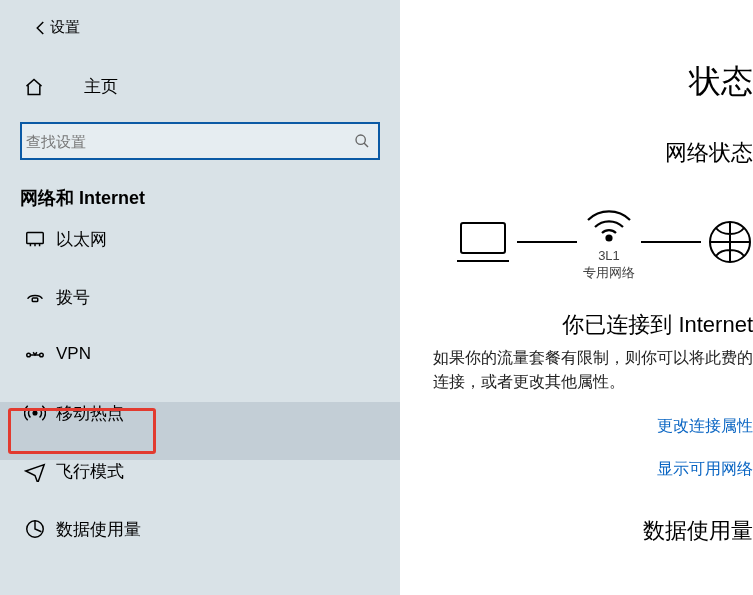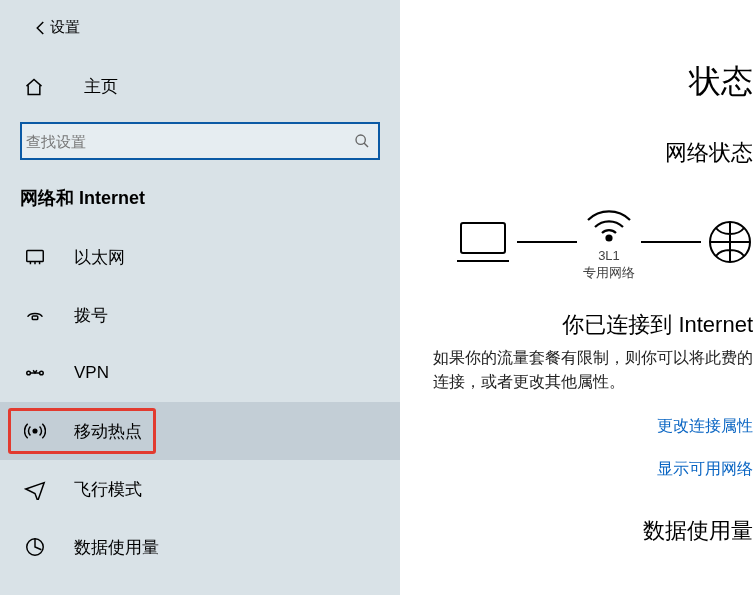--- a/index.html
+++ b/index.html
@@ -42,21 +42,21 @@
   .search-icon {
     position: absolute; right: 10px; top: 50%; transform: translateY(-50%);
     color:#555;
   }
   .section-title {
     padding: 26px 20px 8px 20px;
     font-size: 18px; font-weight: 600;
   }
   .nav-list { margin-top: 10px; }
   .nav-item {
-    display: flex; align-items: center; gap: 28px;
+    display: flex; align-items: flex-start; gap: 10px;
     padding: 0 20px 0 24px;
     height: 58px;
     font-size: 17px;
     cursor: pointer;
   }
   .nav-item .icon { width: 22px; display:flex; justify-content:center; }
   .nav-item.selected {
     background: #c3ced6;
     position: relative;
   }

